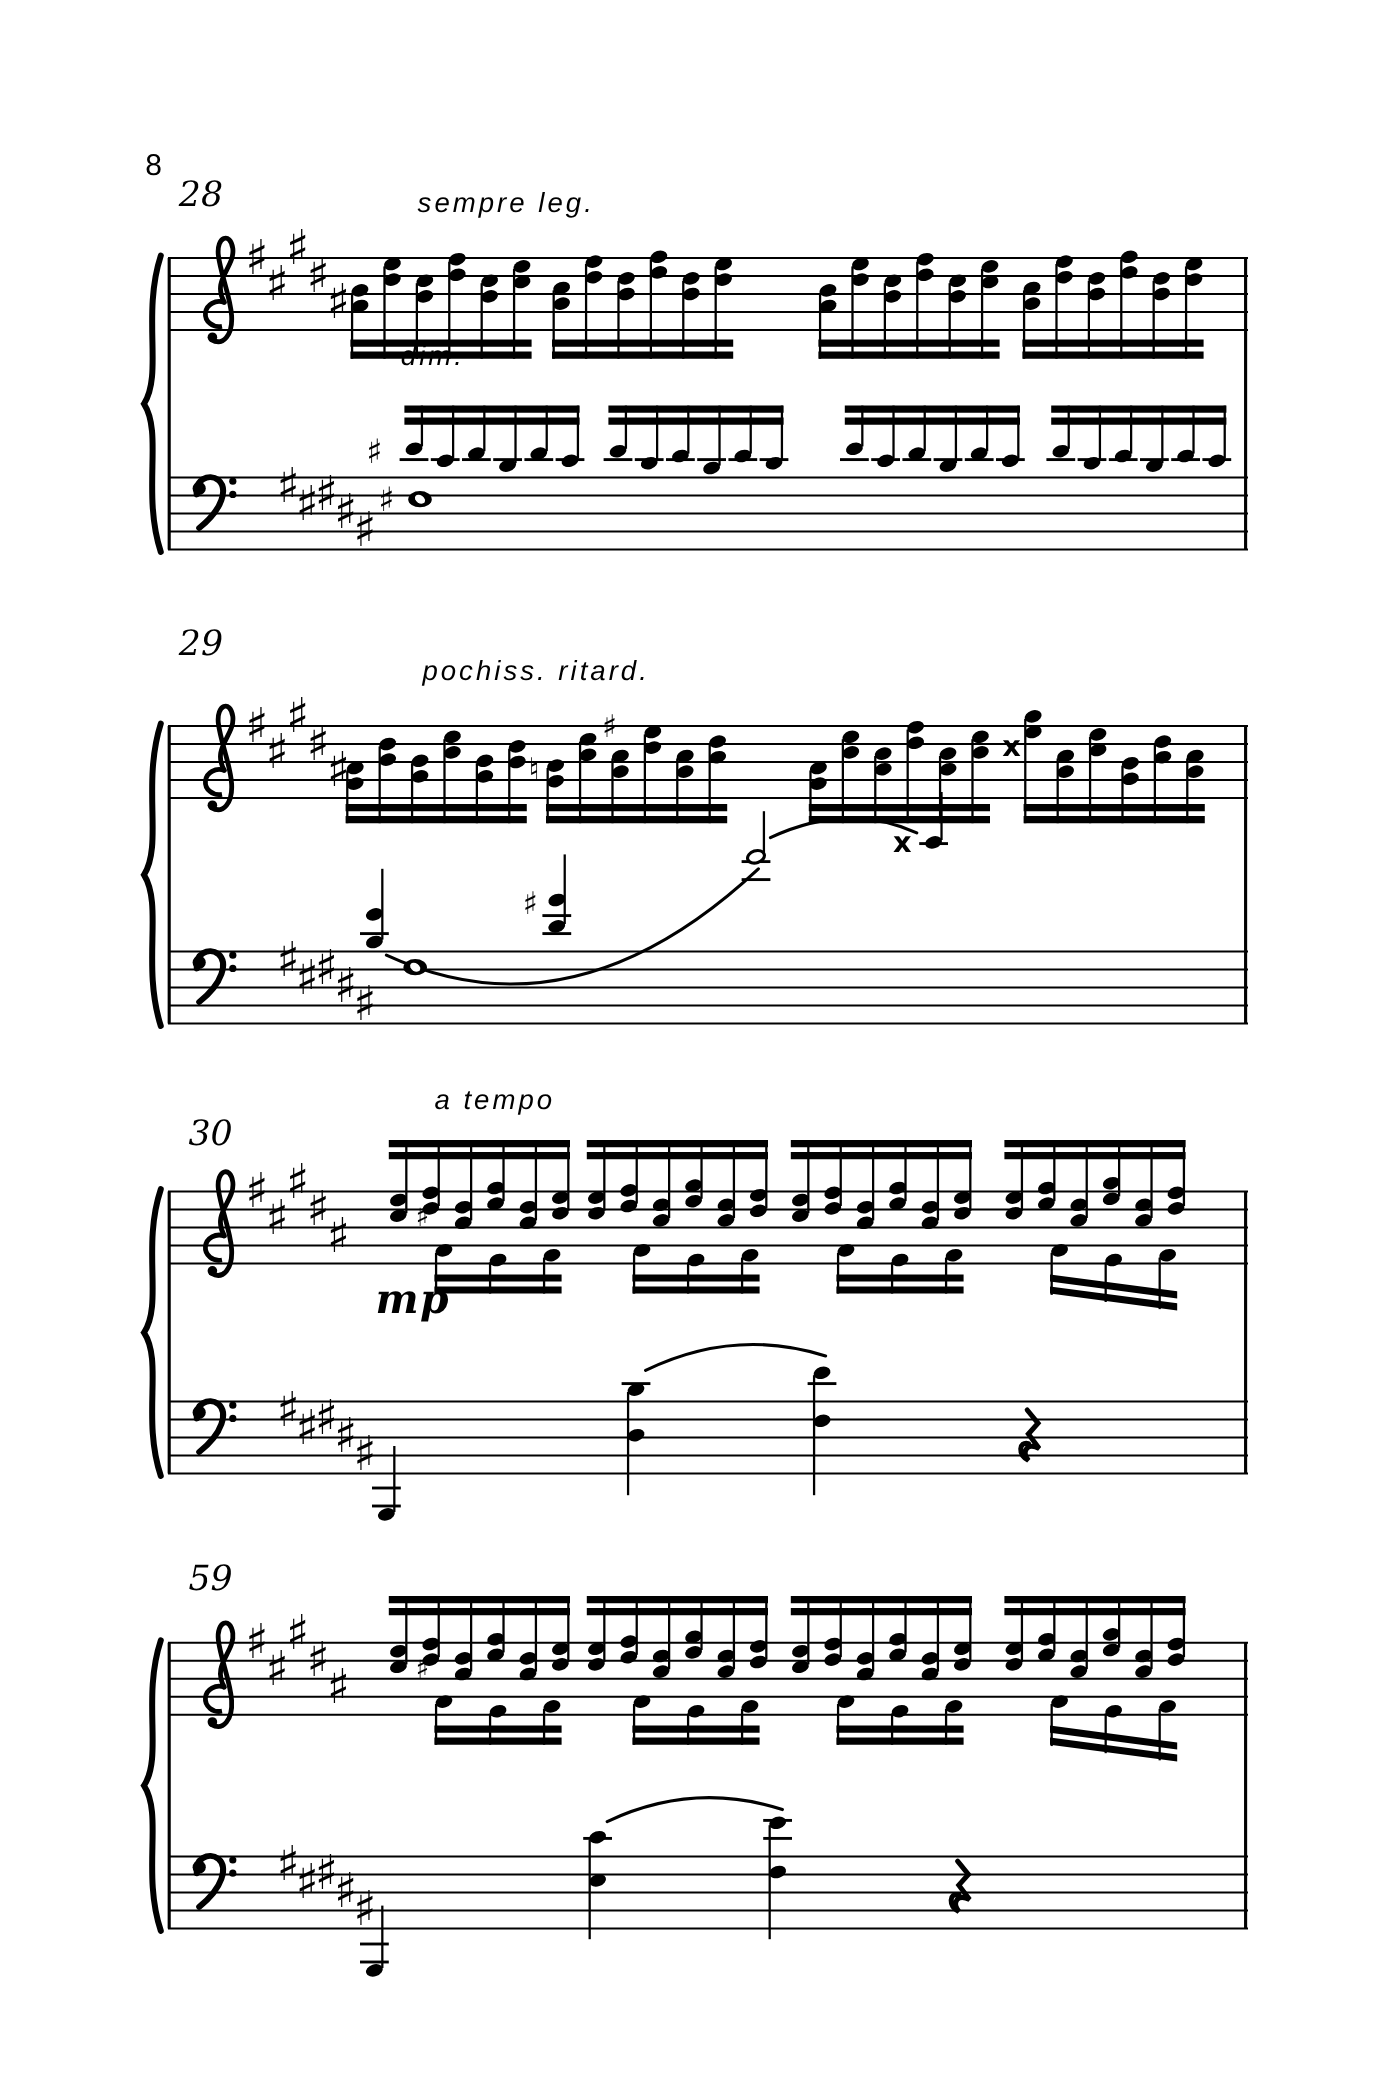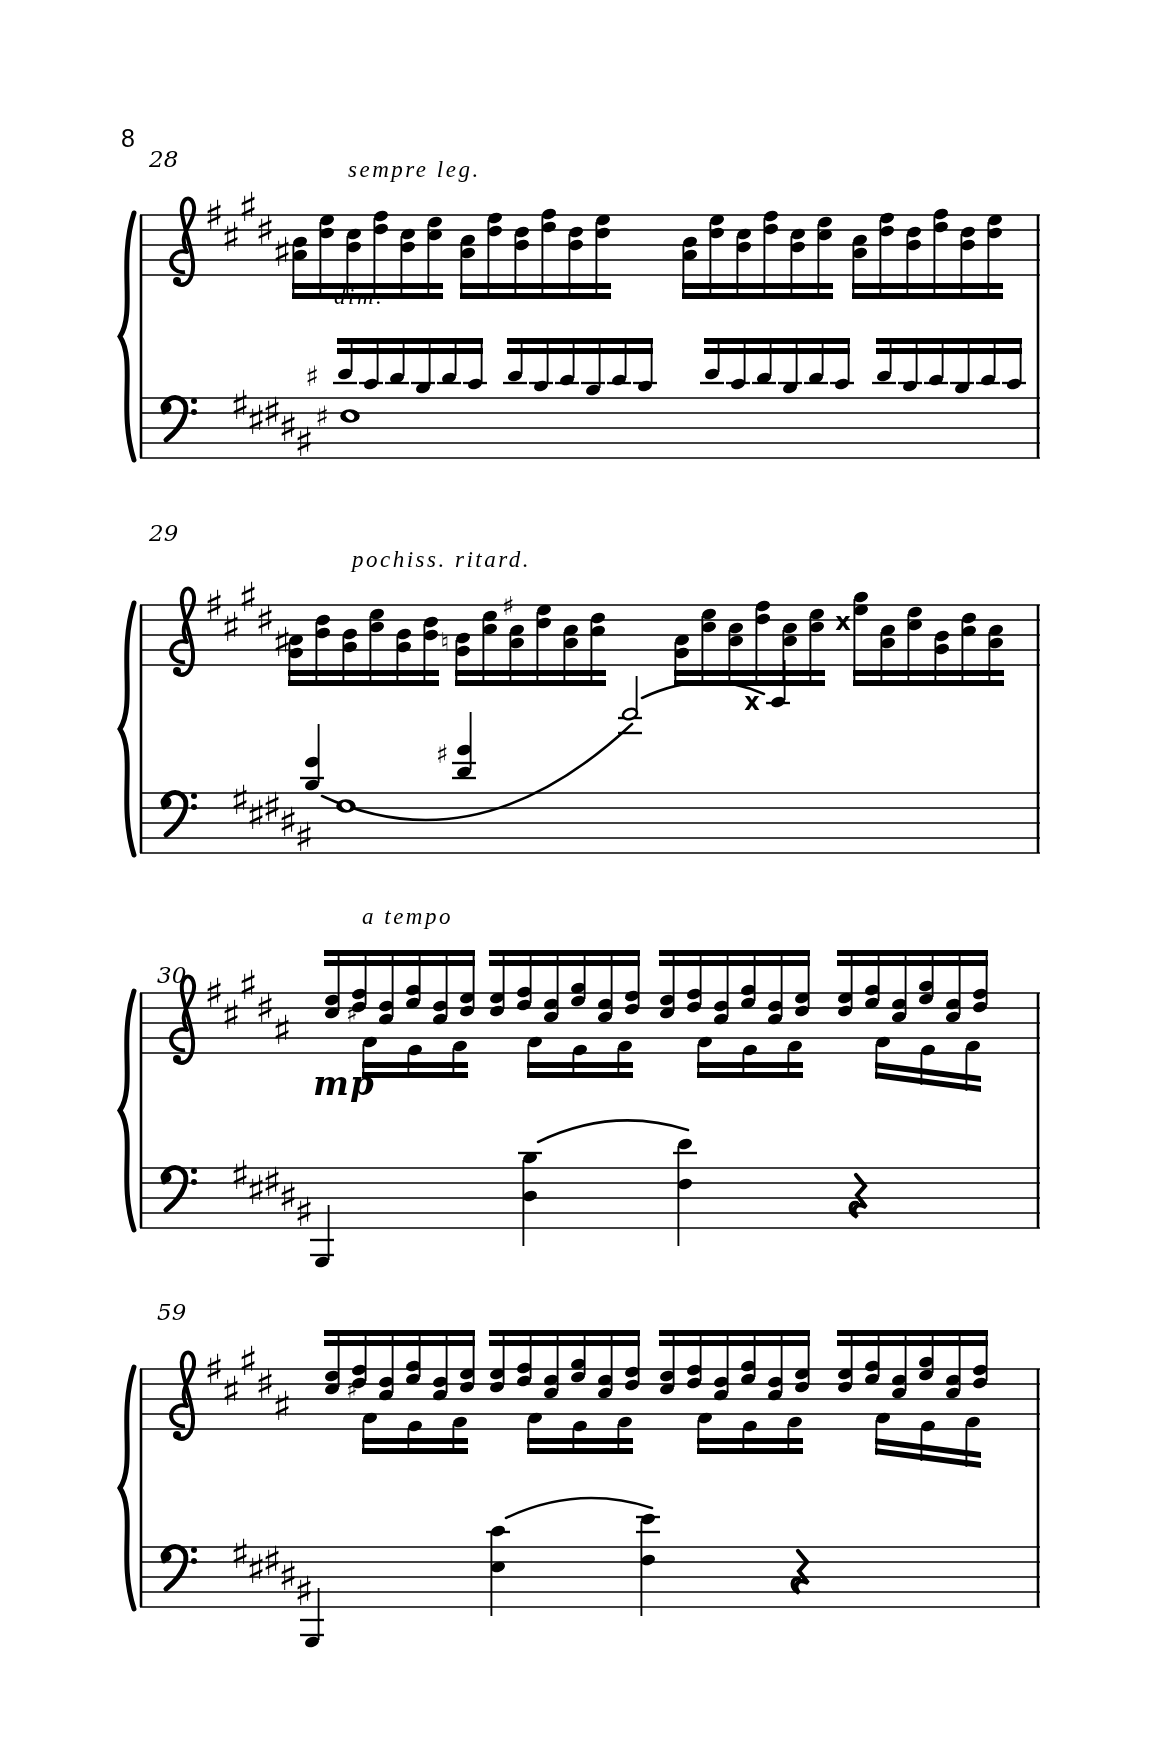--- a/index.html
+++ b/index.html
@@ -1,27 +1,27 @@
 <!DOCTYPE html>
 <html><head>
 <meta charset="utf-8">
 <style>
   html,body{margin:0;padding:0;background:#e8e8e8;}
   .page{position:relative;width:1160px;height:1744px;background:#ffffff;margin:0 auto;overflow:hidden;}
   .page svg{position:absolute;left:0;top:0;}
   .ann{position:absolute;color:#000;white-space:nowrap;line-height:1;}
-  .expr{font-family:Liberation Serif, serif;font-style:italic;font-size:23px;letter-spacing:2.5px;}
-  .meas{font-family:"DejaVu Serif",serif;font-style:italic;font-size:23px;text-align:right;}
+  .expr{font-family:Liberation Sans, sans-serif;font-style:italic;font-size:23px;letter-spacing:2.5px;}
+  .meas{font-family:"DejaVu Serif",serif;font-style:italic;font-size:29px;text-align:right;}
   #t-page{left:121px;top:126px;font-family:"Liberation Sans",sans-serif;font-size:25px;}
   #t-m28{left:149px;top:148px;}
   #t-sempre{left:348px;top:158px;}
   #t-dim{left:334px;top:285px;}
   #t-m29{left:149px;top:522px;}
   #t-pochiss{left:352px;top:548px;text-align:center;}
-  #t-m30{left:157px;top:930px;margin-top:34px;}
+  #t-m30{left:157px;top:930px;}
   #t-atempo{left:362px;top:905px;text-align:right;}
   #t-mp{left:313px;top:1066px;font-family:"DejaVu Serif",serif;font-weight:bold;font-style:italic;font-size:34px;letter-spacing:1px;}
   #t-m31{left:157px;top:1301px;}
 </style>
 </head>
 <body>
 
 <div class="page">
   <svg id="score" width="1160" height="1744" viewBox="0 0 1160 1744">
       <line x1="140" y1="215" x2="1040" y2="215" stroke="#000000" stroke-width="1.7"></line>

